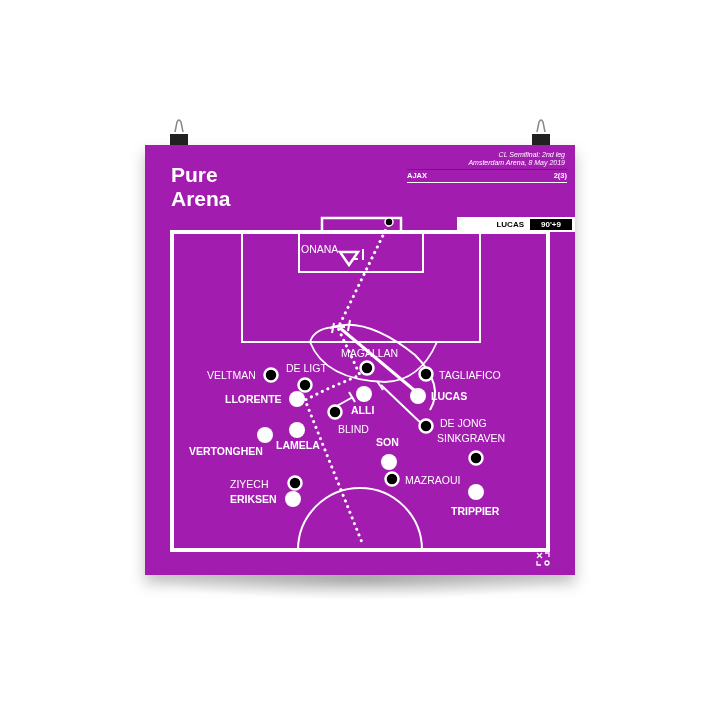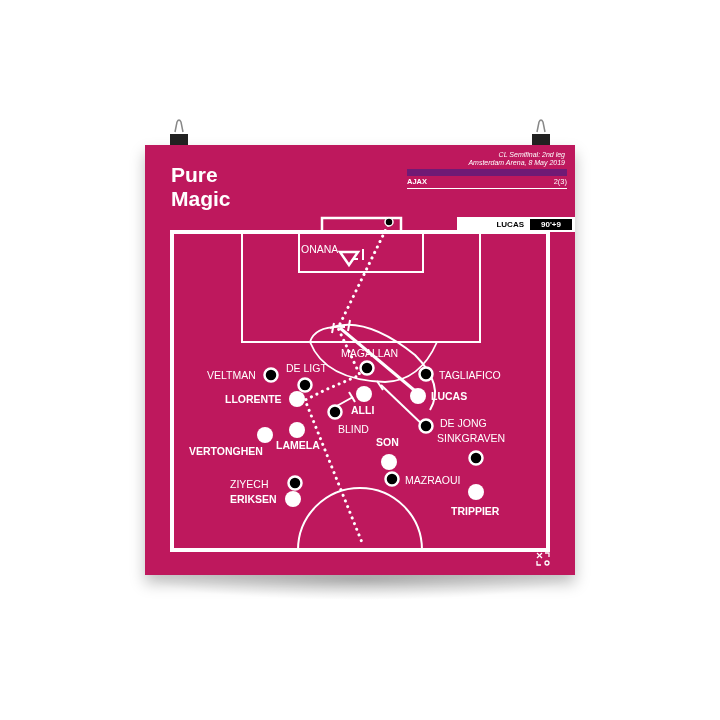--- a/index.html
+++ b/index.html
@@ -1,25 +1,25 @@
 <!DOCTYPE html>
 <html><head>
 <meta charset="utf-8">
 <style>
   html, body { margin:0; padding:0; }
   body { width:720px; height:720px; background:#ffffff; position:relative; overflow:hidden; font-family:"Liberation Sans", sans-serif; }
   .shadow { position:absolute; left:150px; top:560px; width:420px; height:40px; background:radial-gradient(ellipse at center, rgba(0,0,0,0.18) 0%, rgba(0,0,0,0) 70%); }
-  .poster { position:absolute; left:145px; top:145px; width:430px; height:430px; background:#be185d; box-shadow:0 8px 14px rgba(0,0,0,0.25); }
+  .poster { position:absolute; left:145px; top:145px; width:430px; height:430px; background:#a21caf; box-shadow:0 8px 14px rgba(0,0,0,0.25); }
   .clip { position:absolute; top:118px; width:22px; height:32px; }
   .title { position:absolute; left:26px; top:18px; color:#fff; font-weight:bold; font-size:21px; line-height:24px; }
   .meta { position:absolute; right:10px; top:6px; color:#fff; font-style:italic; font-size:7px; text-align:right; line-height:8px; }
   .score-table { position:absolute; left:262px; top:24px; width:160px; color:#fff; font-size:7.5px; font-weight:bold; }
-  .score-row { display:flex; justify-content:space-between; border-top:7px solid #701a75; padding:1px 0; height:10px; line-height:10px; }
+  .score-row { display:flex; justify-content:space-between; border-top:1px solid #701a75; padding:1px 0; height:10px; line-height:10px; }
   .score-row:last-child { border-bottom:1px solid #fff; }
-  .score-row .val { font-weight:normal;margin-left:48px; }
+  .score-row .val { font-weight:bold;margin-left:48px; }
   .scorer-box { position:absolute; left:312px; top:72px; width:118px; height:15px; background:#fff; display:flex; align-items:center; justify-content:flex-end; }
   .scorer-name { color:#000; font-weight:bold; font-size:8px; margin-right:6px; }
   .scorer-time { background:#000; color:#fff; font-weight:bold; font-size:8px; width:42px; height:11px; line-height:11px; text-align:center; margin-right:3px; }
   svg.pitch { position:absolute; left:0; top:0; }
 </style>
 </head>
 <body>
 
 <div class="shadow"></div>
 
@@ -28,21 +28,21 @@
   <rect x="2" y="16" width="18" height="14" fill="#222"></rect>
 </svg>
 <svg class="clip" style="left:530px" viewBox="0 0 22 32">
   <path d="M7 14 L9 4 Q11 0 13 4 L15 14" fill="none" stroke="#888" stroke-width="1.5"></path>
   <rect x="2" y="16" width="18" height="14" fill="#222"></rect>
 </svg>
 
 <div class="poster">
   <div class="title">
     <div>Pure</div>
-    <div>Magic</div>
+    <div>Arena</div>
   </div>
   <div class="meta">
     <div>CL Semifinal: 2nd leg</div>
     <div>Amsterdam Arena, 8 May 2019</div>
   </div>
   <div class="score-table">
     <div class="score-row">
       <span>AJAX</span>
       <span class="val">2(3)</span>
     </div>

